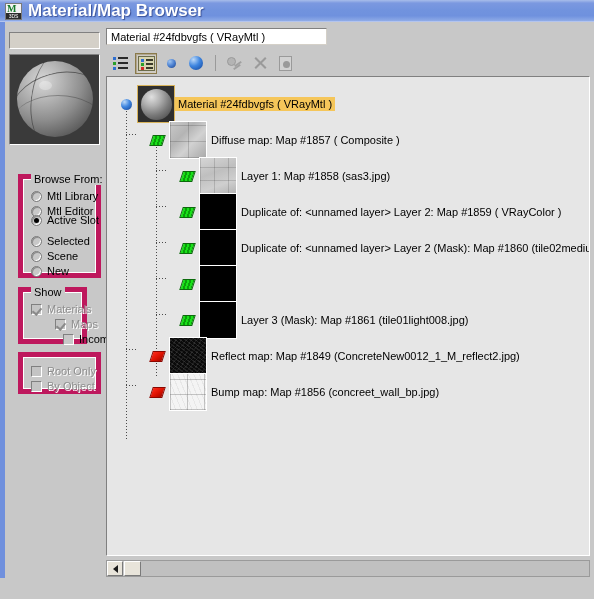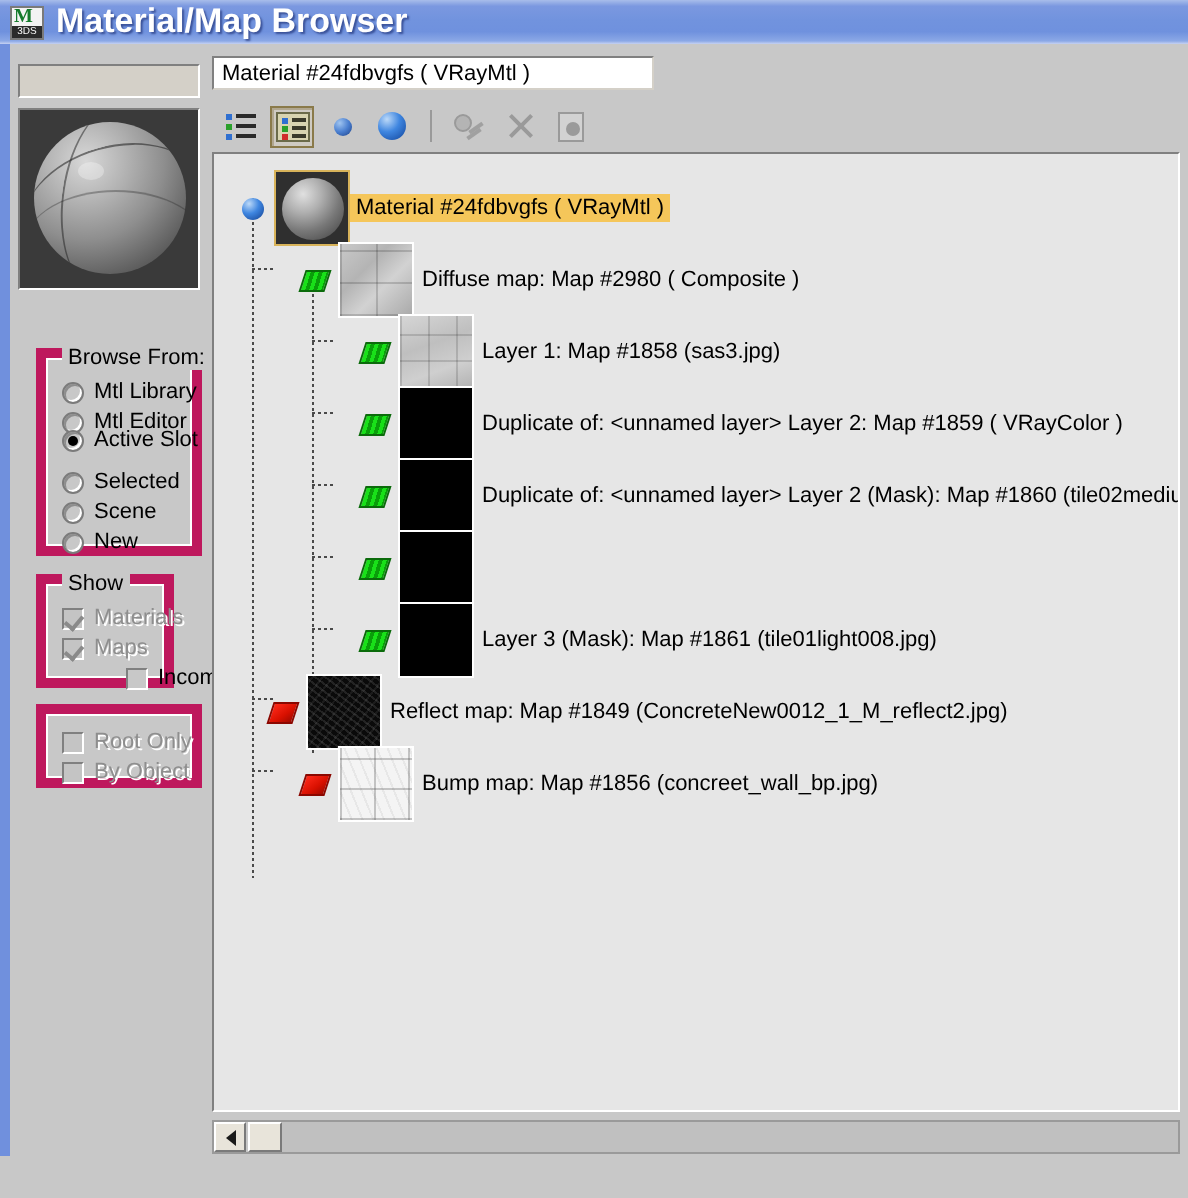--- a/index.html
+++ b/index.html
@@ -317,21 +317,21 @@
     </div>
 
     <div class="groupbox" id="grp-show">
       <span class="gb-inner"></span>
       <span class="gb-title">Show</span>
 
       <div class="check-row" style="top:9px;">
         <span class="cbox dim on"></span>
         <span class="lbl dim">Materials</span>
       </div>
-      <div class="check-row" style="top:24px;">
+      <div class="check-row" style="top:24px;margin-left:24px;">
         <span class="cbox dim on"></span>
         <span class="lbl dim">Maps</span>
       </div>
       <div class="check-row" style="top:39px;margin-left:32px;">
         <span class="cbox"></span>
         <span class="lbl">Incompatible</span>
       </div>
     </div>
 
     <div class="groupbox" id="grp-rootonly">
@@ -424,21 +424,21 @@
           <span class="rootsphere"></span>
           <span class="thumb" style="width:38px;height:38px;margin-left:5px;border-color:#d8b35a;background:#2f2f2f;">
             <span style="position:absolute;left:3px;top:3px;width:31px;height:31px;border-radius:50%;background:radial-gradient(circle at 34% 26%,#e0e0e0 0%,#b0b0b0 30%,#787878 60%,#3c3c3c 100%);"></span>
           </span>
           <span class="node-label sel">Material #24fdbvgfs  ( VRayMtl )</span>
         </div>
 
         <div class="node" style="left:44px;top:44px;">
           <span class="greenmap"></span>
           <span class="thumb tex-tile" style="width:38px;height:38px;margin-left:5px;"></span>
-          <span class="node-label">Diffuse map: Map #2980  ( Composite )</span>
+          <span class="node-label">Diffuse map: Map #1857  ( Composite )</span>
         </div>
 
         <div class="node" style="left:74px;top:80px;">
           <span class="greenmap"></span>
           <span class="thumb tex-tile2" style="width:38px;height:38px;margin-left:5px;"></span>
           <span class="node-label">Layer 1: Map #1858 (sas3.jpg)</span>
         </div>
 
         <div class="node" style="left:74px;top:116px;">
           <span class="greenmap"></span>
@@ -456,21 +456,21 @@
           <span class="greenmap"></span>
           <span class="thumb tex-black" style="width:38px;height:38px;margin-left:5px;"></span>
         </div>
 
         <div class="node" style="left:74px;top:224px;">
           <span class="greenmap"></span>
           <span class="thumb tex-black" style="width:38px;height:38px;margin-left:5px;"></span>
           <span class="node-label">Layer 3 (Mask): Map #1861 (tile01light008.jpg)</span>
         </div>
 
-        <div class="node" style="left:28px;top:260px;">
+        <div class="node" style="left:44px;top:260px;">
           <span class="redmap"></span>
           <span class="thumb tex-dark" style="width:38px;height:38px;margin-left:5px;"></span>
           <span class="node-label">Reflect map: Map #1849 (ConcreteNew0012_1_M_reflect2.jpg)</span>
         </div>
 
         <div class="node" style="left:44px;top:296px;">
           <span class="redmap"></span>
           <span class="thumb tex-light" style="width:38px;height:38px;margin-left:5px;"></span>
           <span class="node-label">Bump map: Map #1856 (concreet_wall_bp.jpg)</span>
         </div>

